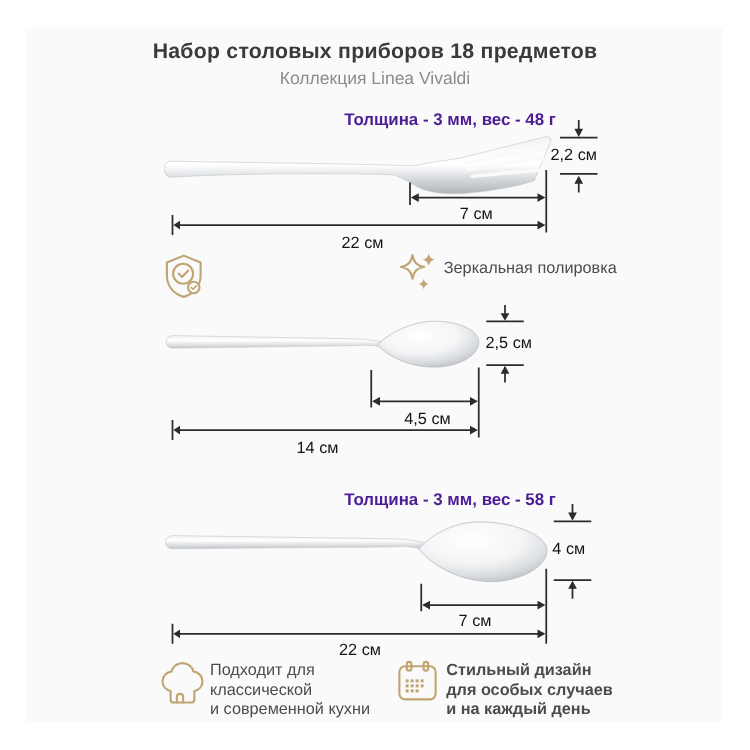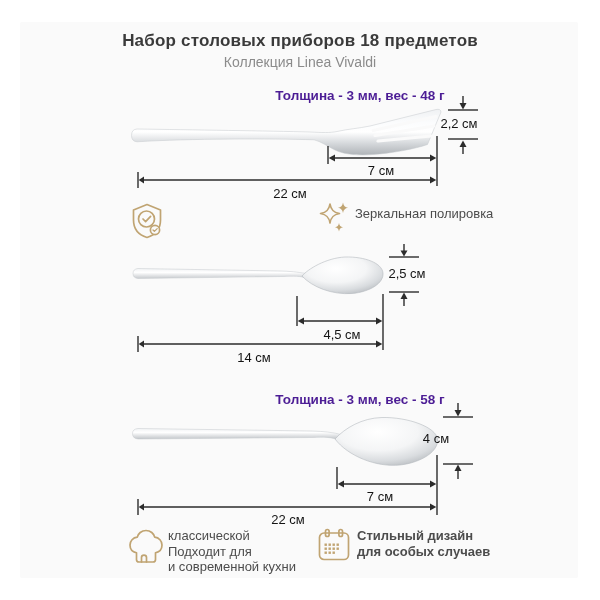--- a/index.html
+++ b/index.html
@@ -171,33 +171,33 @@
       <line x1="213" y1="81" x2="301" y2="81"></line>
       <polygon points="214,77.5 214,84.5 207.7,81" fill="#2b2b2b" stroke="none"></polygon>
       <polygon points="300,77.5 300,84.5 306.3,81" fill="#2b2b2b" stroke="none"></polygon>
       <line x1="307" y1="52" x2="307" y2="112"></line>
       <line x1="8" y1="96" x2="8" y2="112"></line>
       <line x1="13" y1="104" x2="301" y2="104"></line>
       <polygon points="14,100.5 14,107.5 8.7,104" fill="#2b2b2b" stroke="none"></polygon>
       <polygon points="300,100.5 300,107.5 306.3,104" fill="#2b2b2b" stroke="none"></polygon>
     </svg>
   </div>
-  <div class="dim" style="left:414px;top:431px;width:44px;">4 см</div>
+  <div class="dim" style="left:433px;top:431px;width:44px;">4 см</div>
   <div class="dim" style="left:350px;top:489px;width:60px;">7 см</div>
   <div class="dim" style="left:253px;top:512px;width:70px;">22 см</div>
 
   <div class="abs" style="left:128px;top:528px;">
     <svg width="36" height="38" viewBox="0 0 36 38" fill="none" stroke="#c0a472" stroke-width="1.7" stroke-linecap="round" stroke-linejoin="round">
       <path d="M18,2.5 C13.5,2.5 10,5.5 9.3,9.2 C5,9.6 2,13 2,17 C2,21 4.8,24 8.5,24.8 L8.5,31.5 C8.5,33 9.6,34 11,34 L25,34 C26.4,34 27.5,33 27.5,31.5 L27.5,24.8 C31.2,24 34,21 34,17 C34,13 31,9.6 26.7,9.2 C26,5.5 22.5,2.5 18,2.5 Z"></path>
       <path d="M13.5,34 L13.5,29.5 C13.5,26.3 18.5,26.3 18.5,29.5 L18.5,34"></path>
     </svg>
   </div>
   <div class="feat-text" style="left:168px;top:528px;">
+    <div>Подходит для</div>
     <div>классической</div>
-    <div>Подходит для</div>
     <div>и современной кухни</div>
   </div>
 
   <div class="abs" style="left:317px;top:528px;">
     <svg width="34" height="34" viewBox="0 0 34 34" fill="none" stroke="#c0a472" stroke-width="1.7" stroke-linecap="round" stroke-linejoin="round">
       <rect x="2.5" y="5" width="29" height="26.5" rx="4.5"></rect>
       <rect x="8.5" y="1.5" width="3.6" height="7" rx="1.8"></rect>
       <rect x="21.9" y="1.5" width="3.6" height="7" rx="1.8"></rect>
       <g fill="#c0a472" stroke="none">
         <rect x="7.5" y="15.5" width="2.4" height="2.4"></rect>
@@ -210,14 +210,15 @@
           <rect x="19.5" y="19.5" width="2.4" height="2.4"></rect>
         <rect x="7.5" y="23.5" width="2.4" height="2.4"></rect>
           <rect x="11.5" y="23.5" width="2.4" height="2.4"></rect>
           <rect x="15.5" y="23.5" width="2.4" height="2.4"></rect>
       </g>
     </svg>
   </div>
   <div class="feat-text" style="left:357px;top:528px;font-weight:bold;">
     <div>Стильный дизайн</div>
     <div>для особых случаев</div>
+    <div>и на каждый день</div>
   </div>
 </div>
 
 </body></html>

